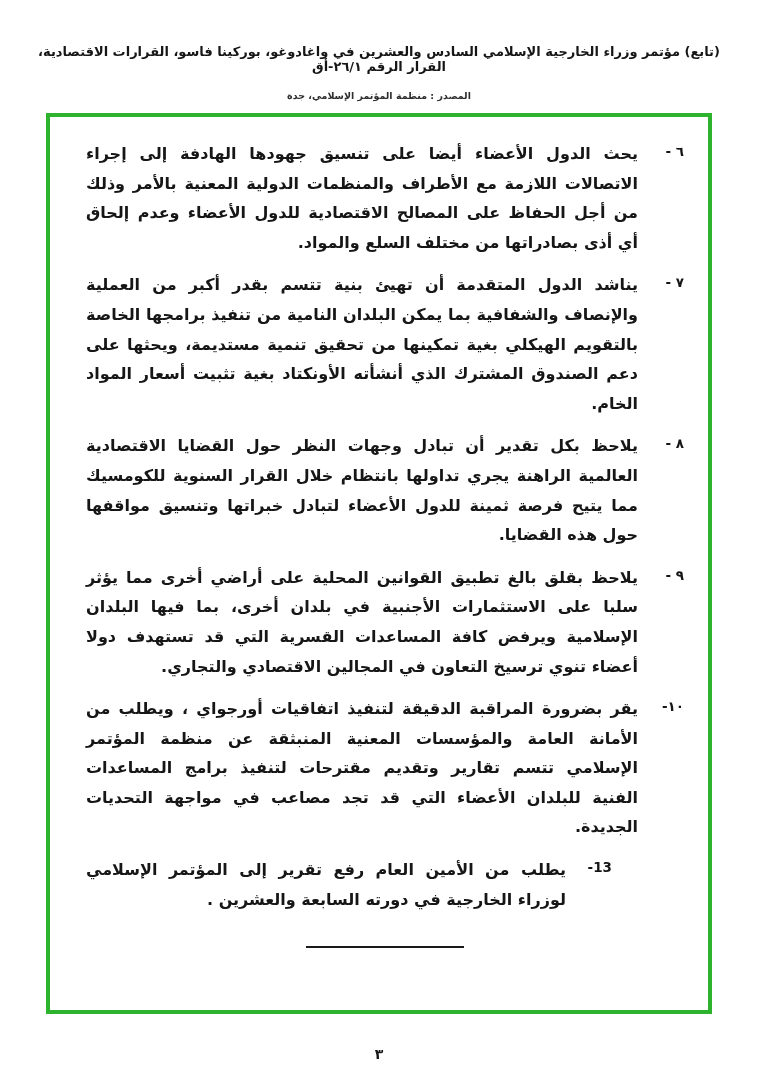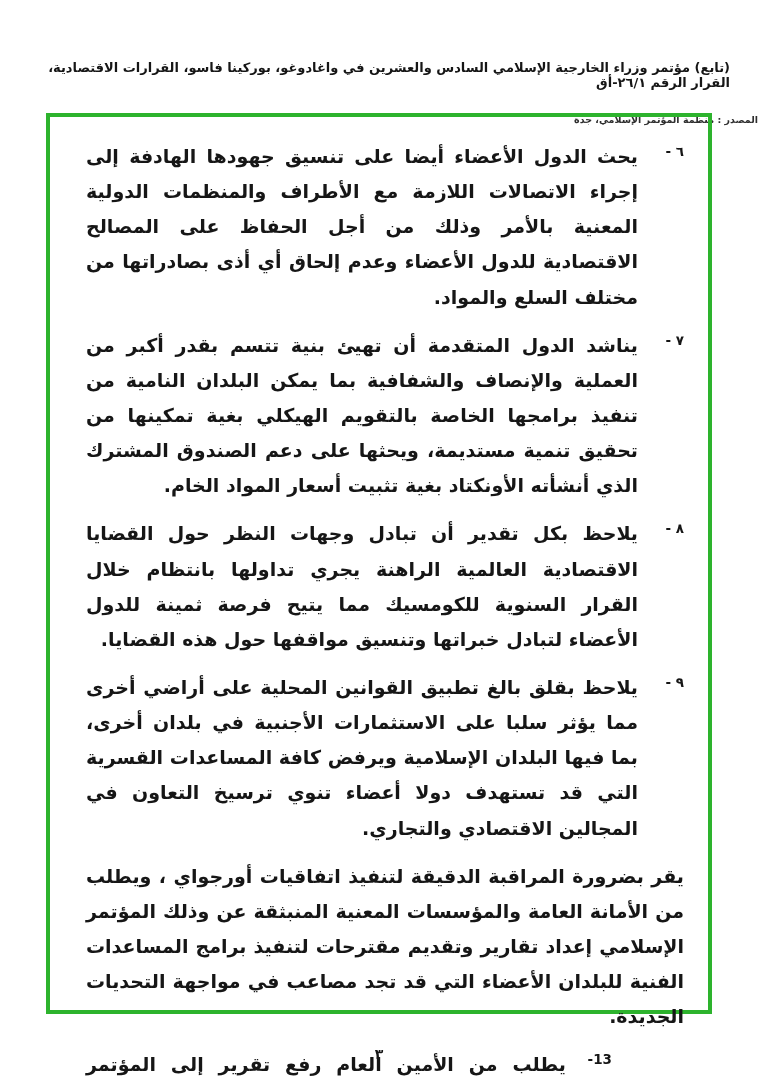--- a/index.html
+++ b/index.html
@@ -10,31 +10,32 @@
     background: #ffffff;
     font-family: "DejaVu Sans", sans-serif;
     color: #161616;
     position: relative;
     overflow: hidden;
   }
 
   .page { direction: rtl; width: 100%; height: 100%; }
 
   .header {
-    padding-top: 60px;
+    text-align: center;
+    padding-top: 44px;
   }
   .header-line1 {
     font-size: 13px;
     font-weight: bold;
     padding: 0 28px;
   }
   .header-line2 {
     font-size: 9.5px;
     font-weight: bold;
-    margin-top: 24px;
+    margin-top: 16px;
     color: #2e2e2e;
   }
 
   .content-frame {
     position: absolute;
     left: 46px;
     top: 113px;
     width: 666px;
     height: 901px;
     border: 4px solid #2db32d;
@@ -47,21 +48,21 @@
   }
   .item-number {
     flex: 0 0 46px;
     font-size: 13.5px;
     font-weight: bold;
     line-height: 1.85;
     white-space: nowrap;
   }
   .item-body {
     flex: 1;
-    font-size: 19px;
+    font-size: 16px;
     font-weight: bold;
     line-height: 1.85;
     text-align: justify;
     text-justify: inter-word;
   }
   .item.indented {
     margin-right: 72px;
     margin-top: 3px;
   }
 
@@ -108,21 +109,22 @@
       <div class="item-number">٨ -</div>
       <div class="item-body">يلاحظ بكل تقدير أن تبادل وجهات النظر حول القضايا الاقتصادية العالمية الراهنة يجري تداولها بانتظام خلال القرار السنوية للكومسيك مما يتيح فرصة ثمينة للدول الأعضاء لتبادل خبراتها وتنسيق مواقفها حول هذه القضايا.</div>
     </div>
 
     <div class="item">
       <div class="item-number">٩ -</div>
       <div class="item-body">يلاحظ بقلق بالغ تطبيق القوانين المحلية على أراضي أخرى مما يؤثر سلبا على الاستثمارات الأجنبية في بلدان أخرى، بما فيها البلدان الإسلامية ويرفض كافة المساعدات القسرية التي قد تستهدف دولا أعضاء تنوي ترسيخ التعاون في المجالين الاقتصادي والتجاري.</div>
     </div>
 
     <div class="item">
-      <div class="item-body">يقر بضرورة المراقبة الدقيقة لتنفيذ اتفاقيات أورجواي ، ويطلب من الأمانة العامة والمؤسسات المعنية المنبثقة عن وذلك المؤتمر الإسلامي إعداد تقارير وتقديم مقترحات لتنفيذ برامج المساعدات الفنية للبلدان الأعضاء التي قد تجد مصاعب في مواجهة التحديات الجديدة.</div>
+      <div class="item-number">١٠-</div>
+      <div class="item-body">يقر بضرورة المراقبة الدقيقة لتنفيذ اتفاقيات أورجواي ، ويطلب من الأمانة العامة والمؤسسات المعنية المنبثقة عن منظمة المؤتمر الإسلامي تتسم تقارير وتقديم مقترحات لتنفيذ برامج المساعدات الفنية للبلدان الأعضاء التي قد تجد مصاعب في مواجهة التحديات الجديدة.</div>
     </div>
 
     <div class="item indented">
       <div class="item-number">13-</div>
       <div class="item-body">يطلب من الأمين العام رفع تقرير إلى المؤتمر الإسلامي لوزراء الخارجية في دورته السابعة والعشرين .</div>
     </div>
 
     <div class="divider"></div>
 
   </div>

